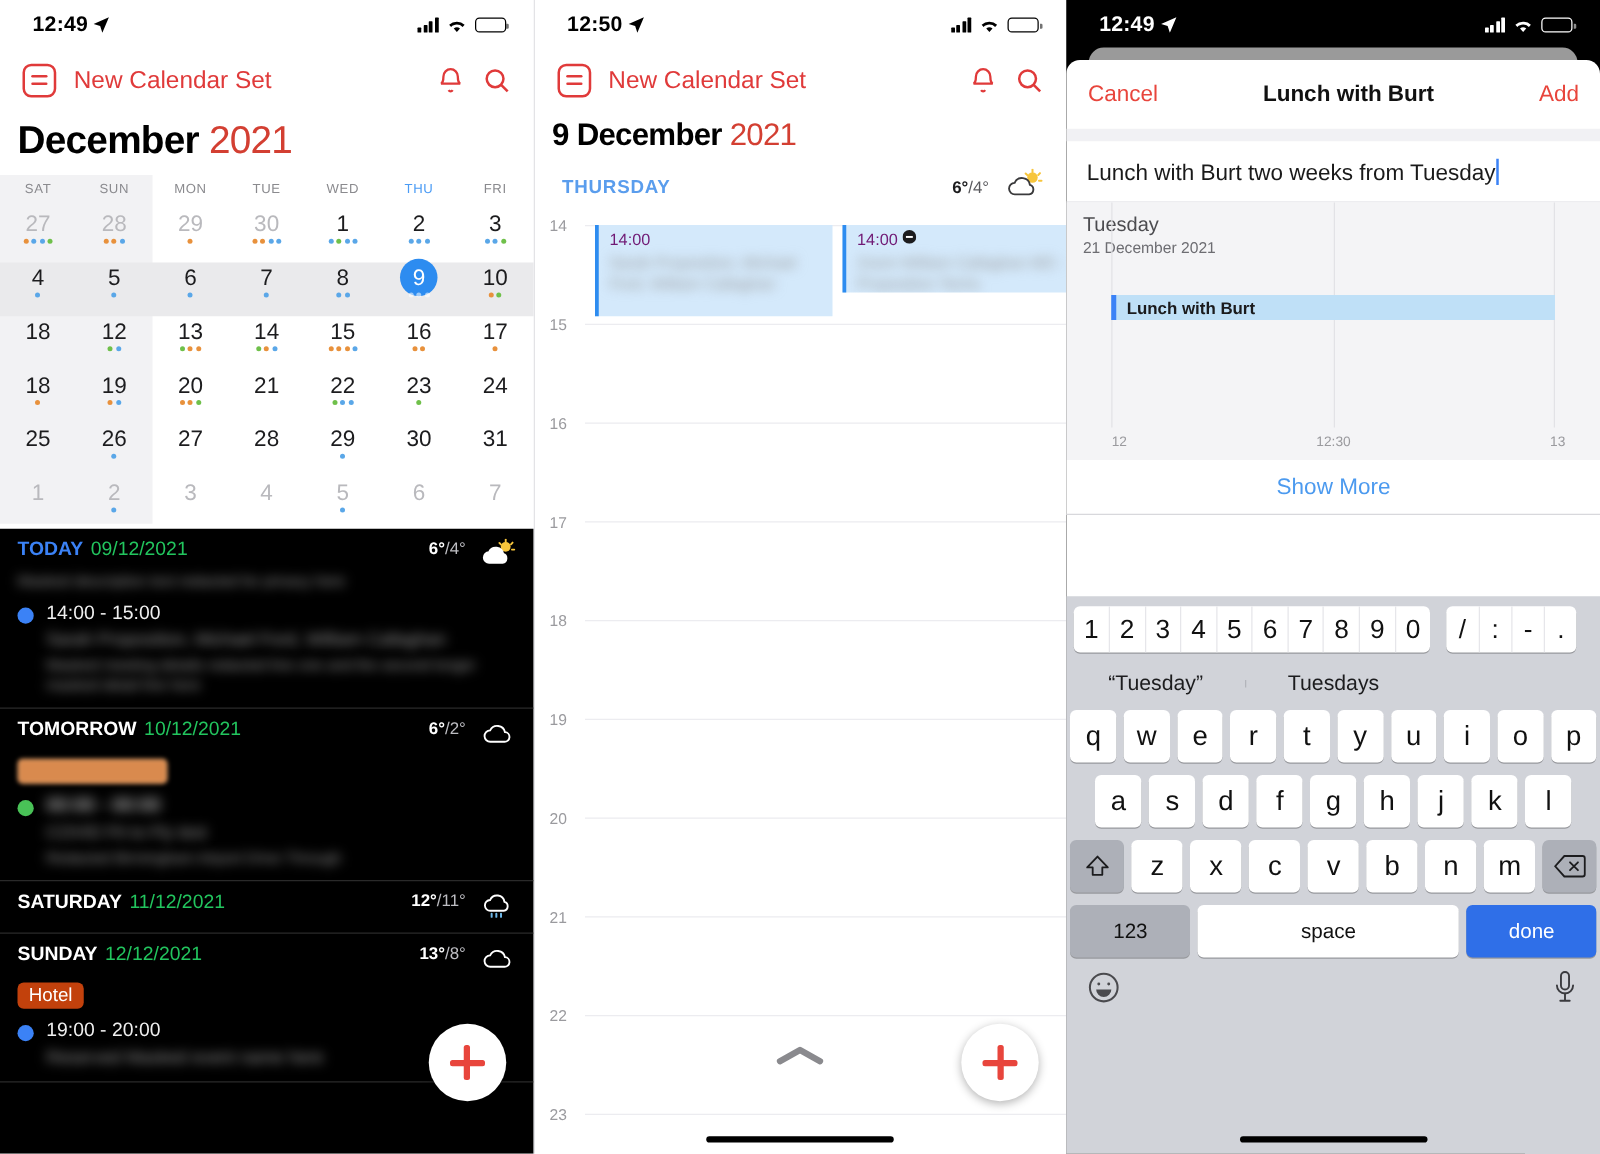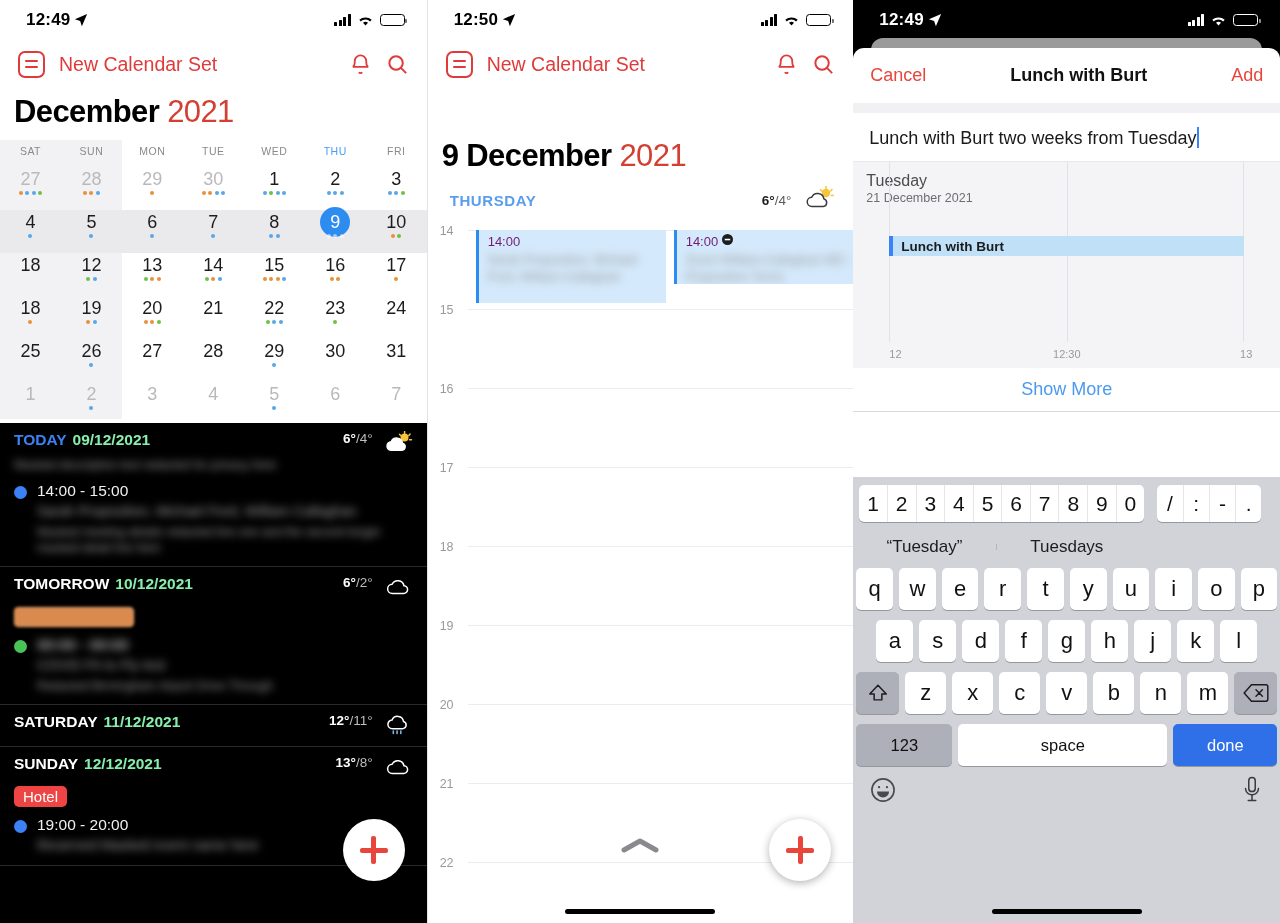--- a/index.html
+++ b/index.html
@@ -59,44 +59,44 @@
   .cell.today .dots b { opacity:.55; }
   .grabber { height:18px; display:flex; align-items:center; justify-content:center; background:#fff; }
   .grabber i { display:block; width:38px; height:5px; background:#8e8e93; border-radius:3px; }
 
   
   .agenda { background:#000; color:#fff; position:absolute; left:0; right:0; bottom:0; top:423px; }
   .ag-sec { border-bottom:1px solid #2a2a2a; padding:8px 14px 10px; }
   .ag-hdr { display:flex; align-items:flex-start; }
   .ag-day { font-size:15.5px; font-weight:bold; }
   .ag-day.today { color:#3b82f6; }
-  .ag-date { font-size:15.5px; color:#86efac; margin-left:6px; font-weight:bold; }
+  .ag-date { font-size:15.5px; color:#22c55e; margin-left:6px; font-weight:normal; }
   .ag-spacer { flex:1; }
   .ag-temp { font-size:13.5px; font-weight:bold; }
   .ag-temp .lo { color:#bdbdc2; font-weight:normal; }
   .ag-wx { margin-left:10px; width:30px; display:flex; align-items:center; justify-content:center; }
   .blur { filter:blur(4.5px); color:#9a9a9a; user-select:none; }
   .ag-evt { display:flex; gap:10px; margin-top:9px; }
   .ag-dot { width:13px; height:13px; border-radius:50%; flex:0 0 auto; margin-top:4px; }
   .ag-time { font-size:15.5px; color:#efefef; }
   .ag-body { font-size:14px; line-height:19px; margin-top:2px; }
   .ag-sub { font-size:12px; line-height:16px; margin-top:3px; }
   .ag-band { height:20px; width:120px; background:#d98a4e; border:1.5px solid #e8a871;
              border-radius:4px; margin-top:9px; filter:blur(1.5px); }
-  .chip { display:inline-block; background:#ef4444; color:#fff; font-size:15px;
+  .chip { display:inline-block; background:#c2410c; color:#fff; font-size:15px;
           padding:2px 9px; border-radius:5px; margin-top:8px; }
   .fab { position:absolute; width:62px; height:62px; border-radius:50%; background:#fff;
          display:flex; align-items:center; justify-content:center; box-shadow:0 2px 8px rgba(0,0,0,.3); }
   .fab .plus { position:relative; width:28px; height:28px; }
   .fab .plus::before,.fab .plus::after { content:""; position:absolute; background:#e8453c; border-radius:2px; }
   .fab .plus::before { left:0; top:11.5px; width:28px; height:5px; }
   .fab .plus::after { top:0; left:11.5px; height:28px; width:5px; }
 
   
-  .daytitle { padding:6px 14px 8px; font-size:31px; font-weight:bold; letter-spacing:-.6px;margin-top:44px; }
+  .daytitle { padding:6px 14px 8px; font-size:25px; font-weight:bold; letter-spacing:-.6px; }
   .daytitle .yr { color:#d33f32; font-weight:normal; }
   .dayhdr { display:flex; align-items:center; padding:4px 18px 10px 22px; }
   .dowbig { color:#5a9ded; font-weight:bold; font-size:15px; letter-spacing:.6px; }
   .tl { position:relative; }
   .tl-row { height:79px; position:relative; }
   .tl-row .hr { position:absolute; left:12px; top:0; font-size:12.5px; color:#9a9a9e; }
   .tl-row .ln { position:absolute; left:40px; right:0; top:6px; height:1px; background:#ececf0; }
   .evt { position:absolute; border-left:3px solid #2d8cf0; background:#d4e9fb;
          padding:4px 0 0 9px; overflow:hidden; }
   .evt .et { font-size:13px; color:#701a75; display:flex; align-items:flex-start; gap:4px; }

